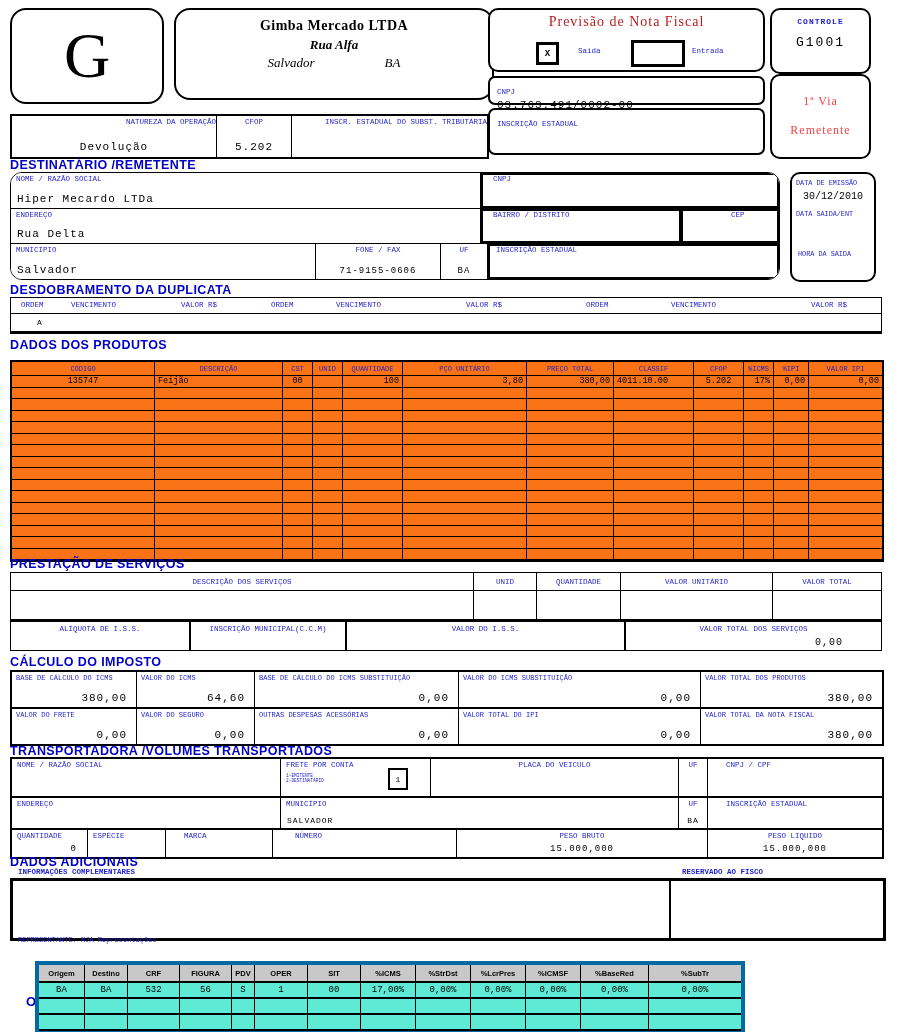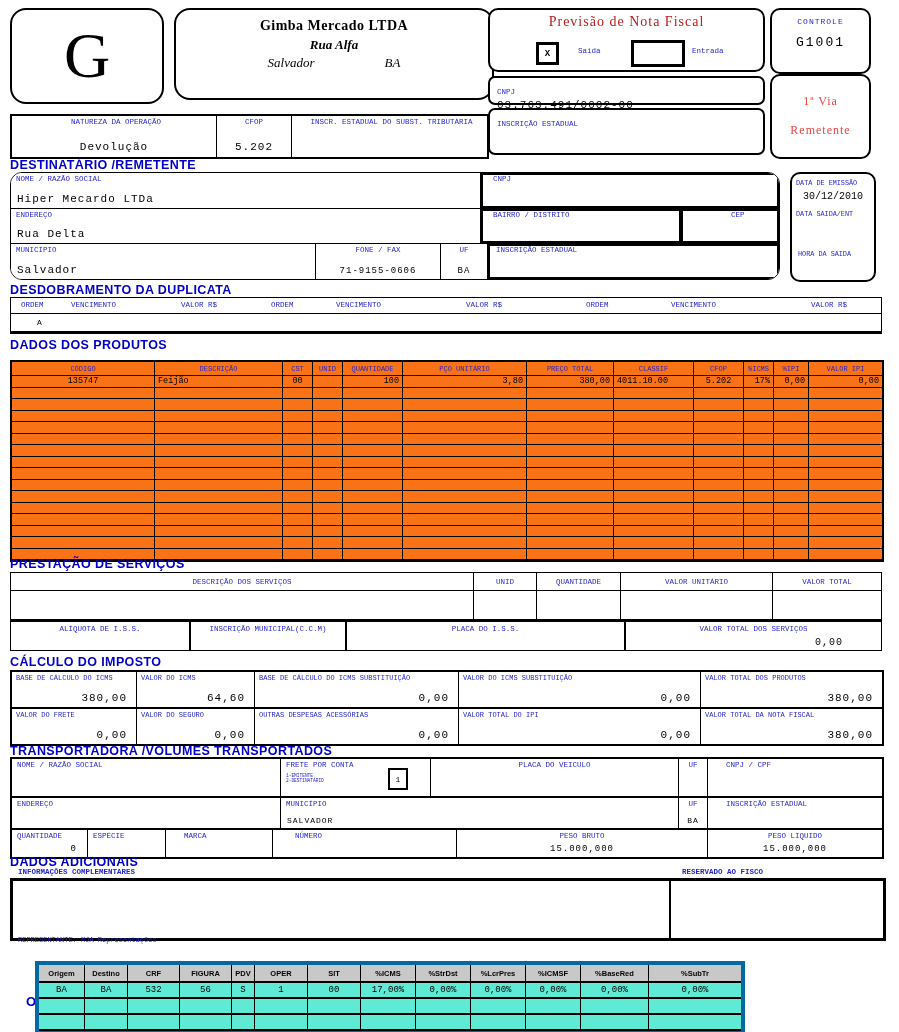--- a/index.html
+++ b/index.html
@@ -17,34 +17,34 @@
   #company .co-name{font-weight:bold;font-size:14px;letter-spacing:.5px}
   #company .co-addr{font-style:italic;font-weight:bold;font-size:13px;margin-top:3px}
   #company .co-city{font-style:italic;font-size:13px;margin-top:2px;display:flex;justify-content:center;gap:70px}
   #previsao{left:488px;top:8px;width:277px;height:64px;box-sizing:border-box}
   #previsao .prev-title{text-align:center;margin-top:4px;font-family:"Liberation Serif",serif;font-size:14px;color:#b91c1c;letter-spacing:1px}
   #previsao .chk{position:absolute;left:46px;top:32px;width:17px;height:17px;border:3px solid #000;display:flex;align-items:center;justify-content:center;font:bold 9px "Liberation Mono",monospace}
   #previsao .saida-lbl{position:absolute;left:88px;top:37px}
   #previsao .chk-entrada{position:absolute;left:141px;top:30px;width:48px;height:21px;border:3px solid #000}
   #previsao .entrada-lbl{position:absolute;left:202px;top:37px}
   #controle{left:770px;top:8px;width:97px;height:62px;text-align:center}
-  #controle .lbl{display:block;margin-top:7px;font-weight:normal;font-size:8px;letter-spacing:1px}
+  #controle .lbl{display:block;margin-top:7px;font-weight:bold;font-size:8px;letter-spacing:1px}
   #controle .val{display:block;margin-top:9px;font-size:13px;letter-spacing:2px}
   #cnpjbox{left:488px;top:76px;width:277px;height:29px;border-radius:7px;box-sizing:border-box;padding:2px 7px}
   #cnpjbox .val{display:block;margin-top:1px}
   #viabox{left:770px;top:74px;width:97px;height:81px;text-align:center}
   #viabox .red{font-family:Liberation Serif, serif;font-size:12px;color:#ef4444;letter-spacing:1px;white-space:nowrap}
   #viabox .l1{margin-top:18px}
   #viabox .l2{margin-top:14px}
   #iebox{left:488px;top:108px;width:277px;height:47px;border-radius:7px;box-sizing:border-box;padding:2px 7px}
   #natrow{left:10px;top:114px;width:475px;height:41px;border:2px solid #000;position:absolute;display:grid;grid-template-columns:205px 75px 1fr;background:#fff}
   #natrow .ncell{position:relative;border-right:1px solid #000}
   #natrow .ncell:last-child{border-right:none}
   #natrow .lbl{position:absolute;top:2px;left:0;right:0;text-align:center}
-  #natrow .lbl.left{text-align:center;left:4px}
+  #natrow .lbl.left{text-align:right;left:4px}
   #natrow .val{position:absolute;bottom:4px;left:0;right:0;text-align:center}
 
   
   #dest-title{left:10px;top:158px}
   #dest{left:10px;top:172px;width:768px;height:106px;position:absolute;border:1px solid #000;border-radius:12px;overflow:hidden;background:#fff;display:grid;grid-template-rows:35px 35px 1fr}
   .d-row{display:grid;border-top:1px solid #000}
   .d-row:first-child{border-top:none}
   #d1{grid-template-columns:470px 1fr}
   #d2{grid-template-columns:470px 200px 1fr}
   #d3{grid-template-columns:305px 125px 47px 1fr}
@@ -474,21 +474,21 @@
         <div class="sv-c"></div>
       </div>
     <div id="serv-foot">
       <div class="sf-cell">
         <span class="lbl">ALÍQUOTA DE I.S.S.</span>
       </div>
       <div class="sf-cell">
         <span class="lbl">INSCRIÇÃO MUNICIPAL(C.C.M)</span>
       </div>
       <div class="sf-cell">
-        <span class="lbl">PLACA DO I.S.S.</span>
+        <span class="lbl">VALOR DO I.S.S.</span>
       </div>
       <div class="sf-cell">
         <span class="lbl">VALOR TOTAL DOS SERVIÇOS</span>
         <span class="val">0,00</span>
       </div>
     </div>
   </div>
 
   <div class="sec-title" id="imp-title">CÁLCULO DO IMPOSTO</div>
   <div id="imptable">

